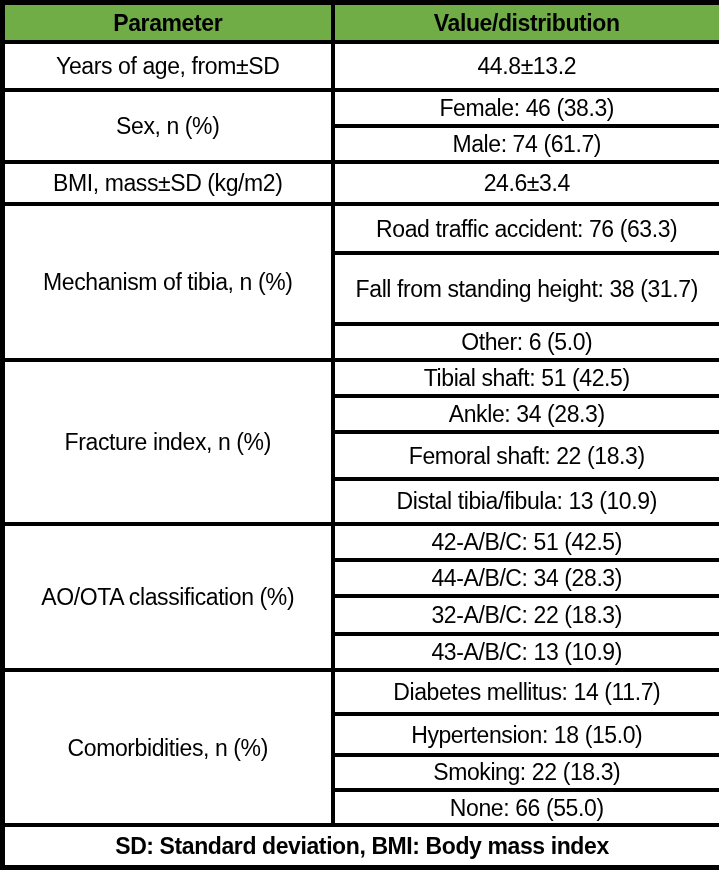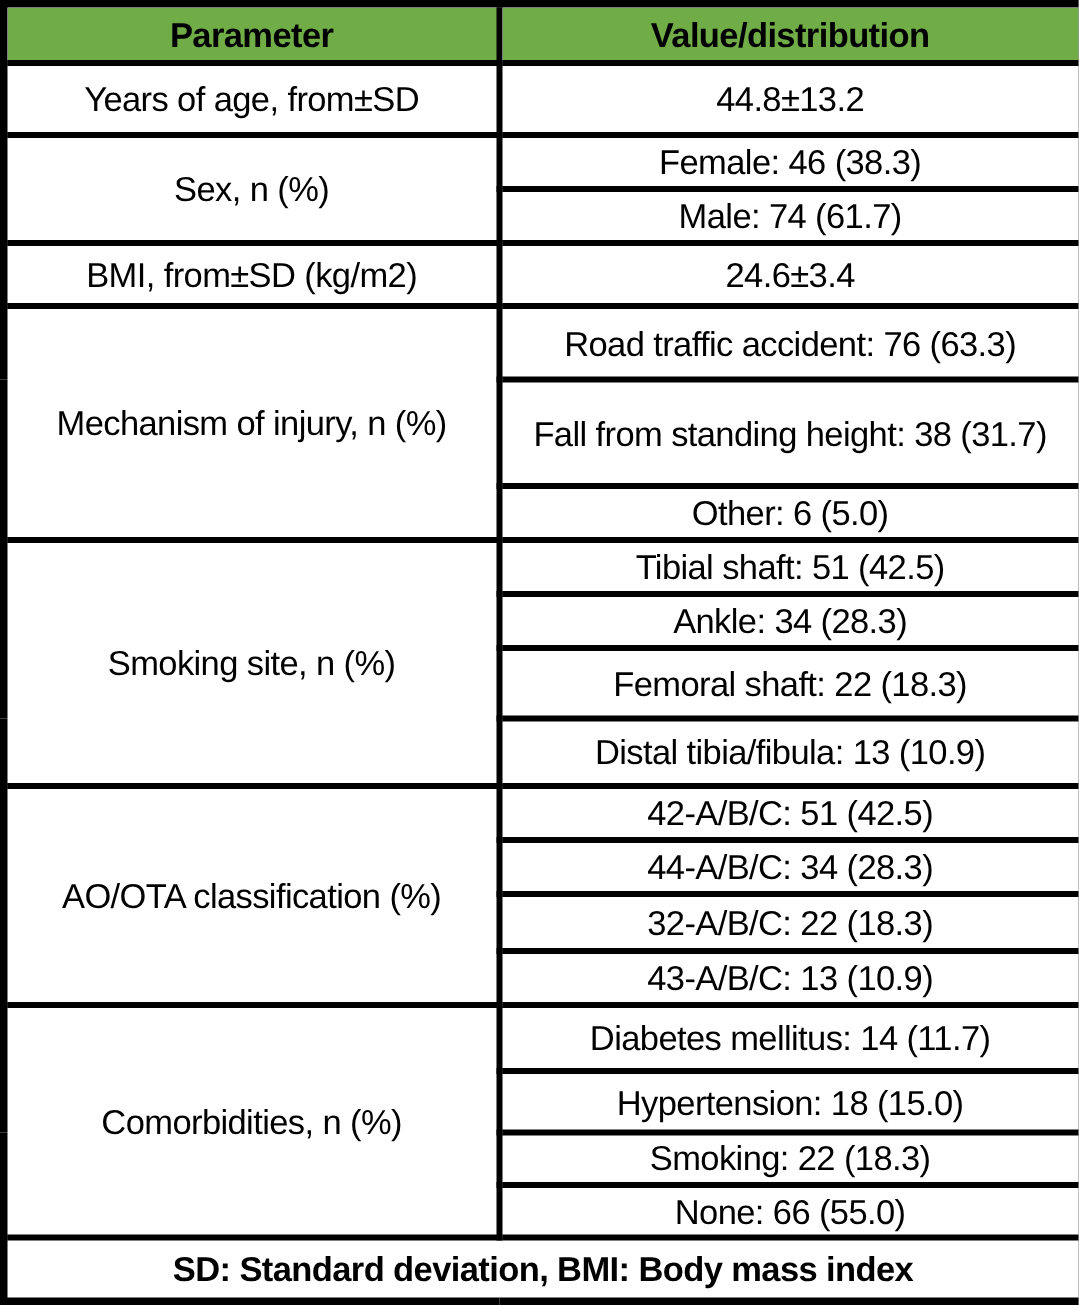--- a/index.html
+++ b/index.html
@@ -61,37 +61,37 @@
 
   <tr style="height:35px;">
     <td class="vtop" rowspan="2">Sex, n (%)</td>
     <td>Female: 46 (38.3)</td>
   </tr>
   <tr style="height:32px;">
     <td>Male: 74 (61.7)</td>
   </tr>
 
   <tr style="height:41px;">
-    <td>BMI, from±SD (kg/m2)</td>
+    <td>BMI, mass±SD (kg/m2)</td>
     <td>24.6±3.4</td>
   </tr>
 
   <tr style="height:47px;">
-    <td class="vtop" rowspan="3">Mechanism of injury, n (%)</td>
+    <td class="vtop" rowspan="3">Mechanism of tibia, n (%)</td>
     <td>Road traffic accident: 76 (63.3)</td>
   </tr>
   <tr style="height:69px;">
     <td>Fall from standing height: 38 (31.7)</td>
   </tr>
   <tr style="height:33px;">
     <td>Other: 6 (5.0)</td>
   </tr>
 
   <tr style="height:35px;">
-    <td class="vtop" rowspan="4">Smoking site, n (%)</td>
+    <td class="vtop" rowspan="4">Fracture index, n (%)</td>
     <td>Tibial shaft: 51 (42.5)</td>
   </tr>
   <tr style="height:35px;">
     <td>Ankle: 34 (28.3)</td>
   </tr>
   <tr style="height:45px;">
     <td>Femoral shaft: 22 (18.3)</td>
   </tr>
   <tr style="height:43px;">
     <td>Distal tibia/fibula: 13 (10.9)</td>

